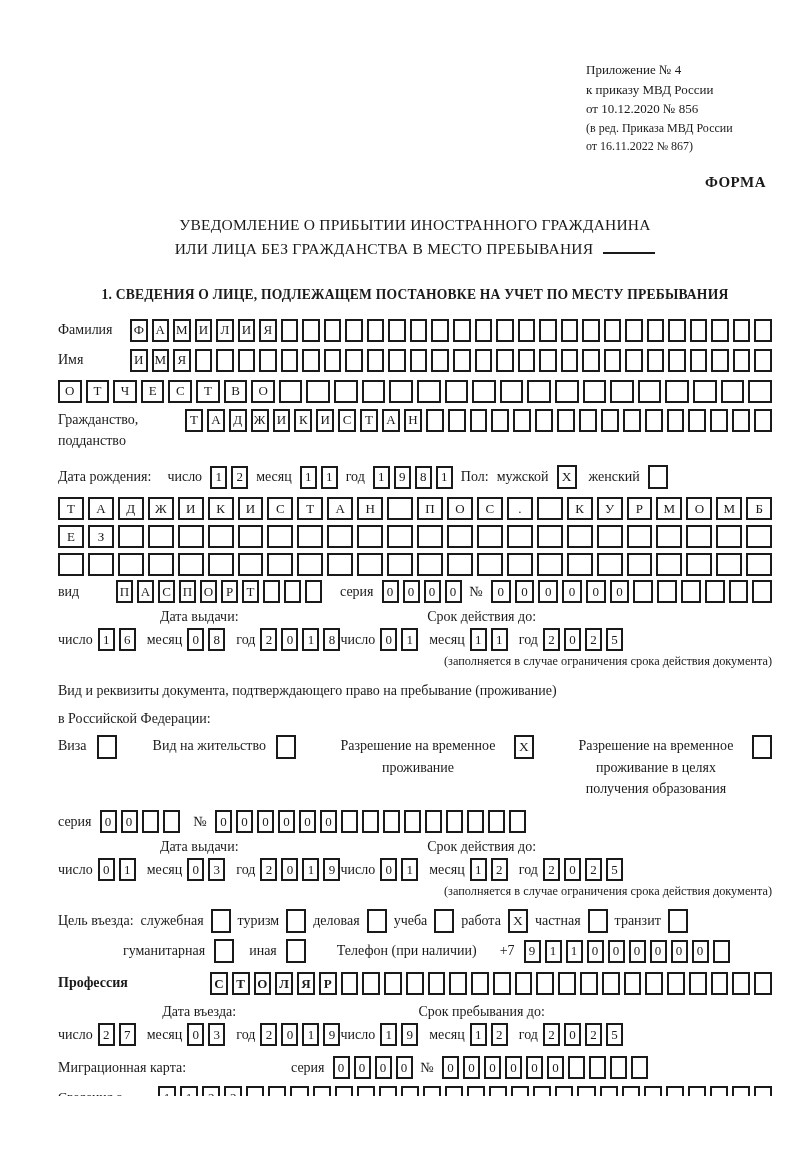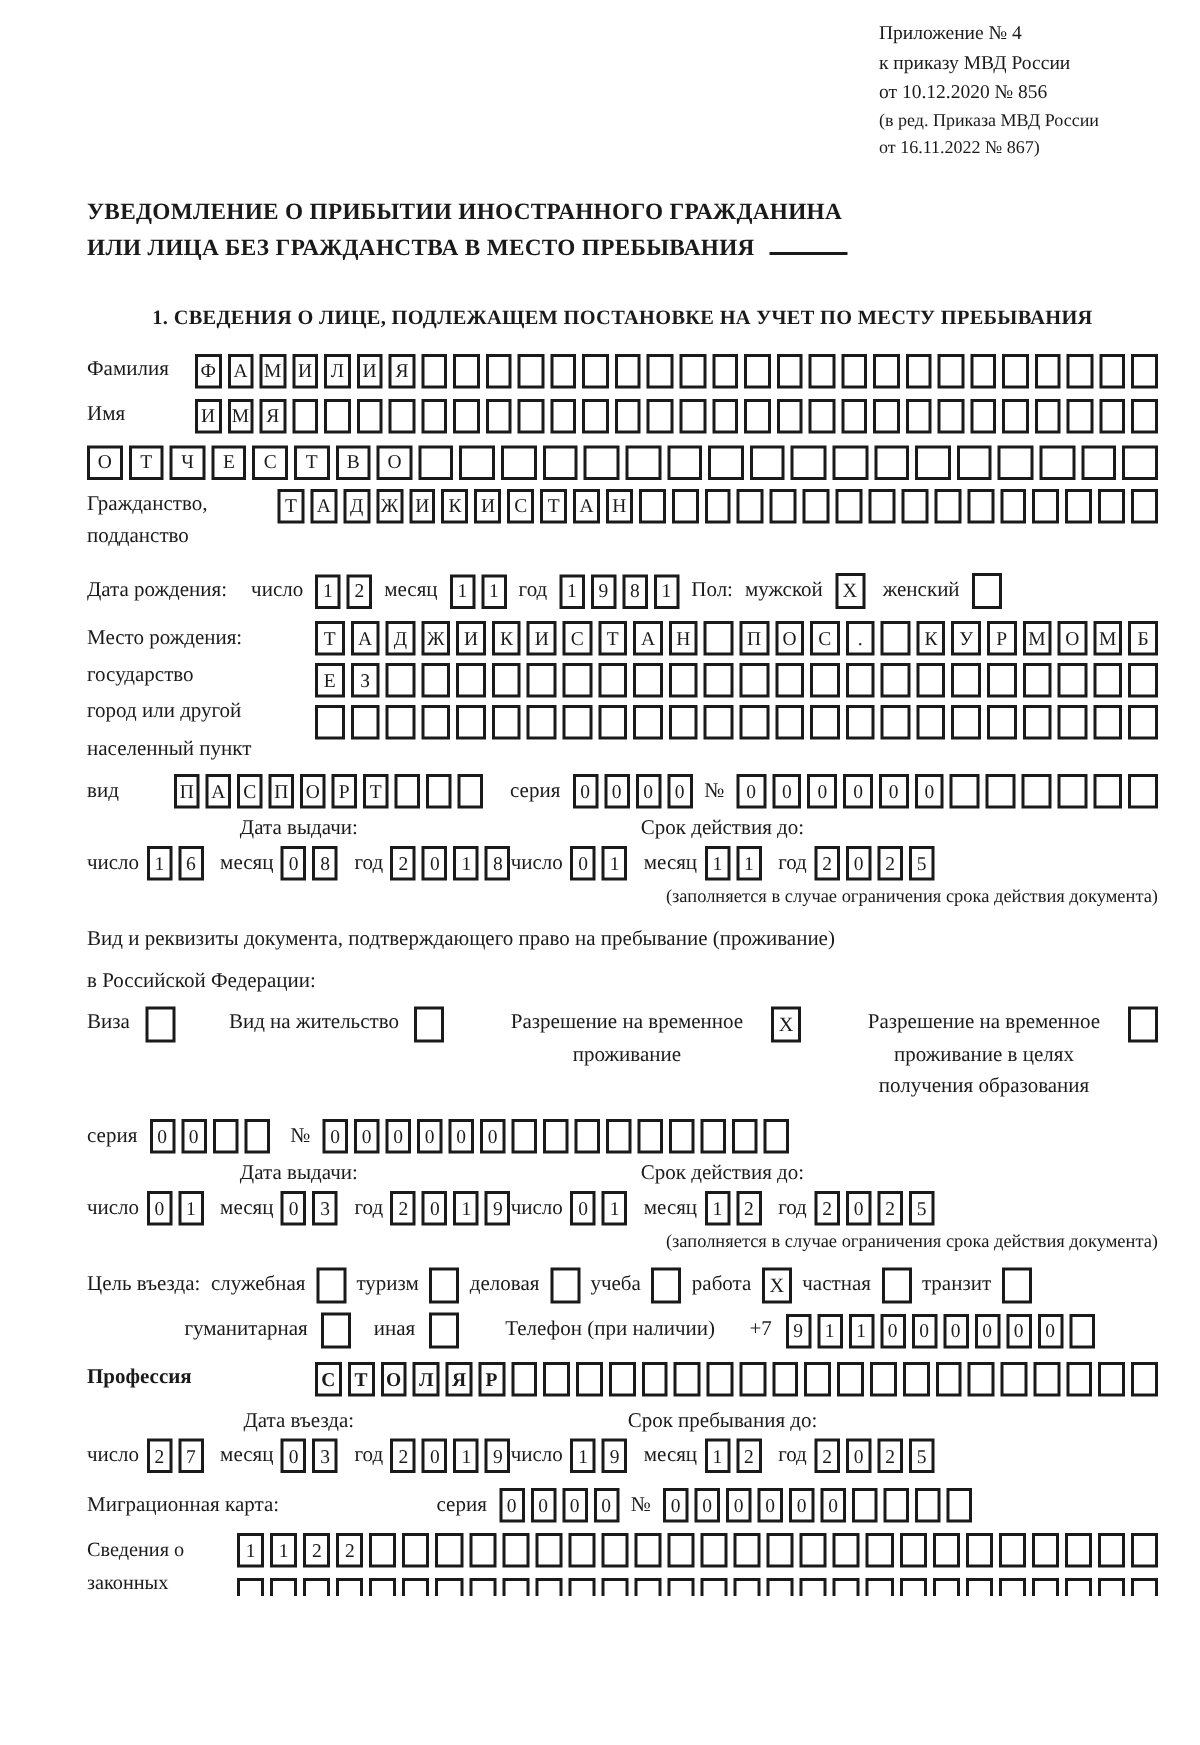--- a/index.html
+++ b/index.html
@@ -1,25 +1,25 @@
 <!DOCTYPE html>
 <html><head>
 <meta charset="utf-8">
 <style>
   * { margin:0; padding:0; box-sizing:border-box; }
   html,body { background:#ffffff; }
   .page {
     width:800px; height:1064px; background:#ffffff;
     font-family:"Liberation Serif", serif; color:#1a1a1a;
-    padding:12px 28px 10px 58px; overflow:hidden; position:relative;
+    padding:28px 28px 10px 58px; overflow:hidden; position:relative;margin-top:32px;
   }
   .hdr { margin-left:auto; width:186px; font-size:13px; line-height:1.5; }
   .hdr-small { font-size:12px; line-height:1.55; }
   .forma { text-align:right; font-weight:bold; font-size:15px; margin:18px 6px 0 0; letter-spacing:.5px; }
-  .title { font-weight:bold; font-size:15.5px; margin-top:22px; line-height:1.55; letter-spacing:.2px; }
+  .title { text-align:center; font-weight:normal; font-size:15.5px; margin-top:22px; line-height:1.55; letter-spacing:.2px; }
   .blank-line { display:inline-block; width:52px; border-bottom:2px solid #1a1a1a; margin-left:10px; }
   .sec-heading { text-align:center; font-weight:bold; font-size:13.6px; margin-top:26px; letter-spacing:.2px; }
 
   .row { display:flex; align-items:flex-start; }
   .label { font-size:14px; line-height:1.55; flex-shrink:0; }
   .lw72 { width:72px; } .lw152 { width:152px; } .lw127 { width:127px; }
   .lw50 { width:50px; } .lw100 { width:100px; }
 
   .cells { display:flex; gap:4px; }
   .cells.grow { flex:1; }
@@ -51,20 +51,21 @@
 
 <div class="page">
 
   <div class="hdr">
     <div>Приложение № 4</div>
     <div>к приказу МВД России</div>
     <div>от 10.12.2020 № 856</div>
     <div class="hdr-small">(в ред. Приказа МВД России</div>
     <div class="hdr-small">от 16.11.2022 № 867)</div>
   </div>
+  <div class="forma">ФОРМА</div>
 
   <div class="title">
     <div>УВЕДОМЛЕНИЕ О ПРИБЫТИИ ИНОСТРАННОГО ГРАЖДАНИНА</div>
     <div><span>ИЛИ ЛИЦА БЕЗ ГРАЖДАНСТВА В МЕСТО ПРЕБЫВАНИЯ</span><span class="blank-line"></span></div>
   </div>
 
   <div class="sec-heading">1. СВЕДЕНИЯ О ЛИЦЕ, ПОДЛЕЖАЩЕМ ПОСТАНОВКЕ НА УЧЕТ ПО МЕСТУ ПРЕБЫВАНИЯ</div>
 
   <div class="row" style="margin-top:16px;">
     <span class="label lw72">Фамилия</span>
@@ -225,26 +226,20 @@
         <span class="cell">1</span>
       </span>
     <span>Пол:</span>
     <span>мужской</span>
     <span class="checkbox">X</span>
     <span style="margin-left:4px;">женский</span>
     <span class="checkbox"></span>
   </div>
 
   <div class="row" style="margin-top:8px;">
-    <div class="label lw152" style="line-height:1.75;">
-      <div>Место рождения:</div>
-      <div>государство</div>
-      <div>город или другой</div>
-      <div>населенный пункт</div>
-    </div>
     <div class="stack">
       <div class="cells grow">
           <span class="cell">Т</span>
           <span class="cell">А</span>
           <span class="cell">Д</span>
           <span class="cell">Ж</span>
           <span class="cell">И</span>
           <span class="cell">К</span>
           <span class="cell">И</span>
           <span class="cell">С</span>

